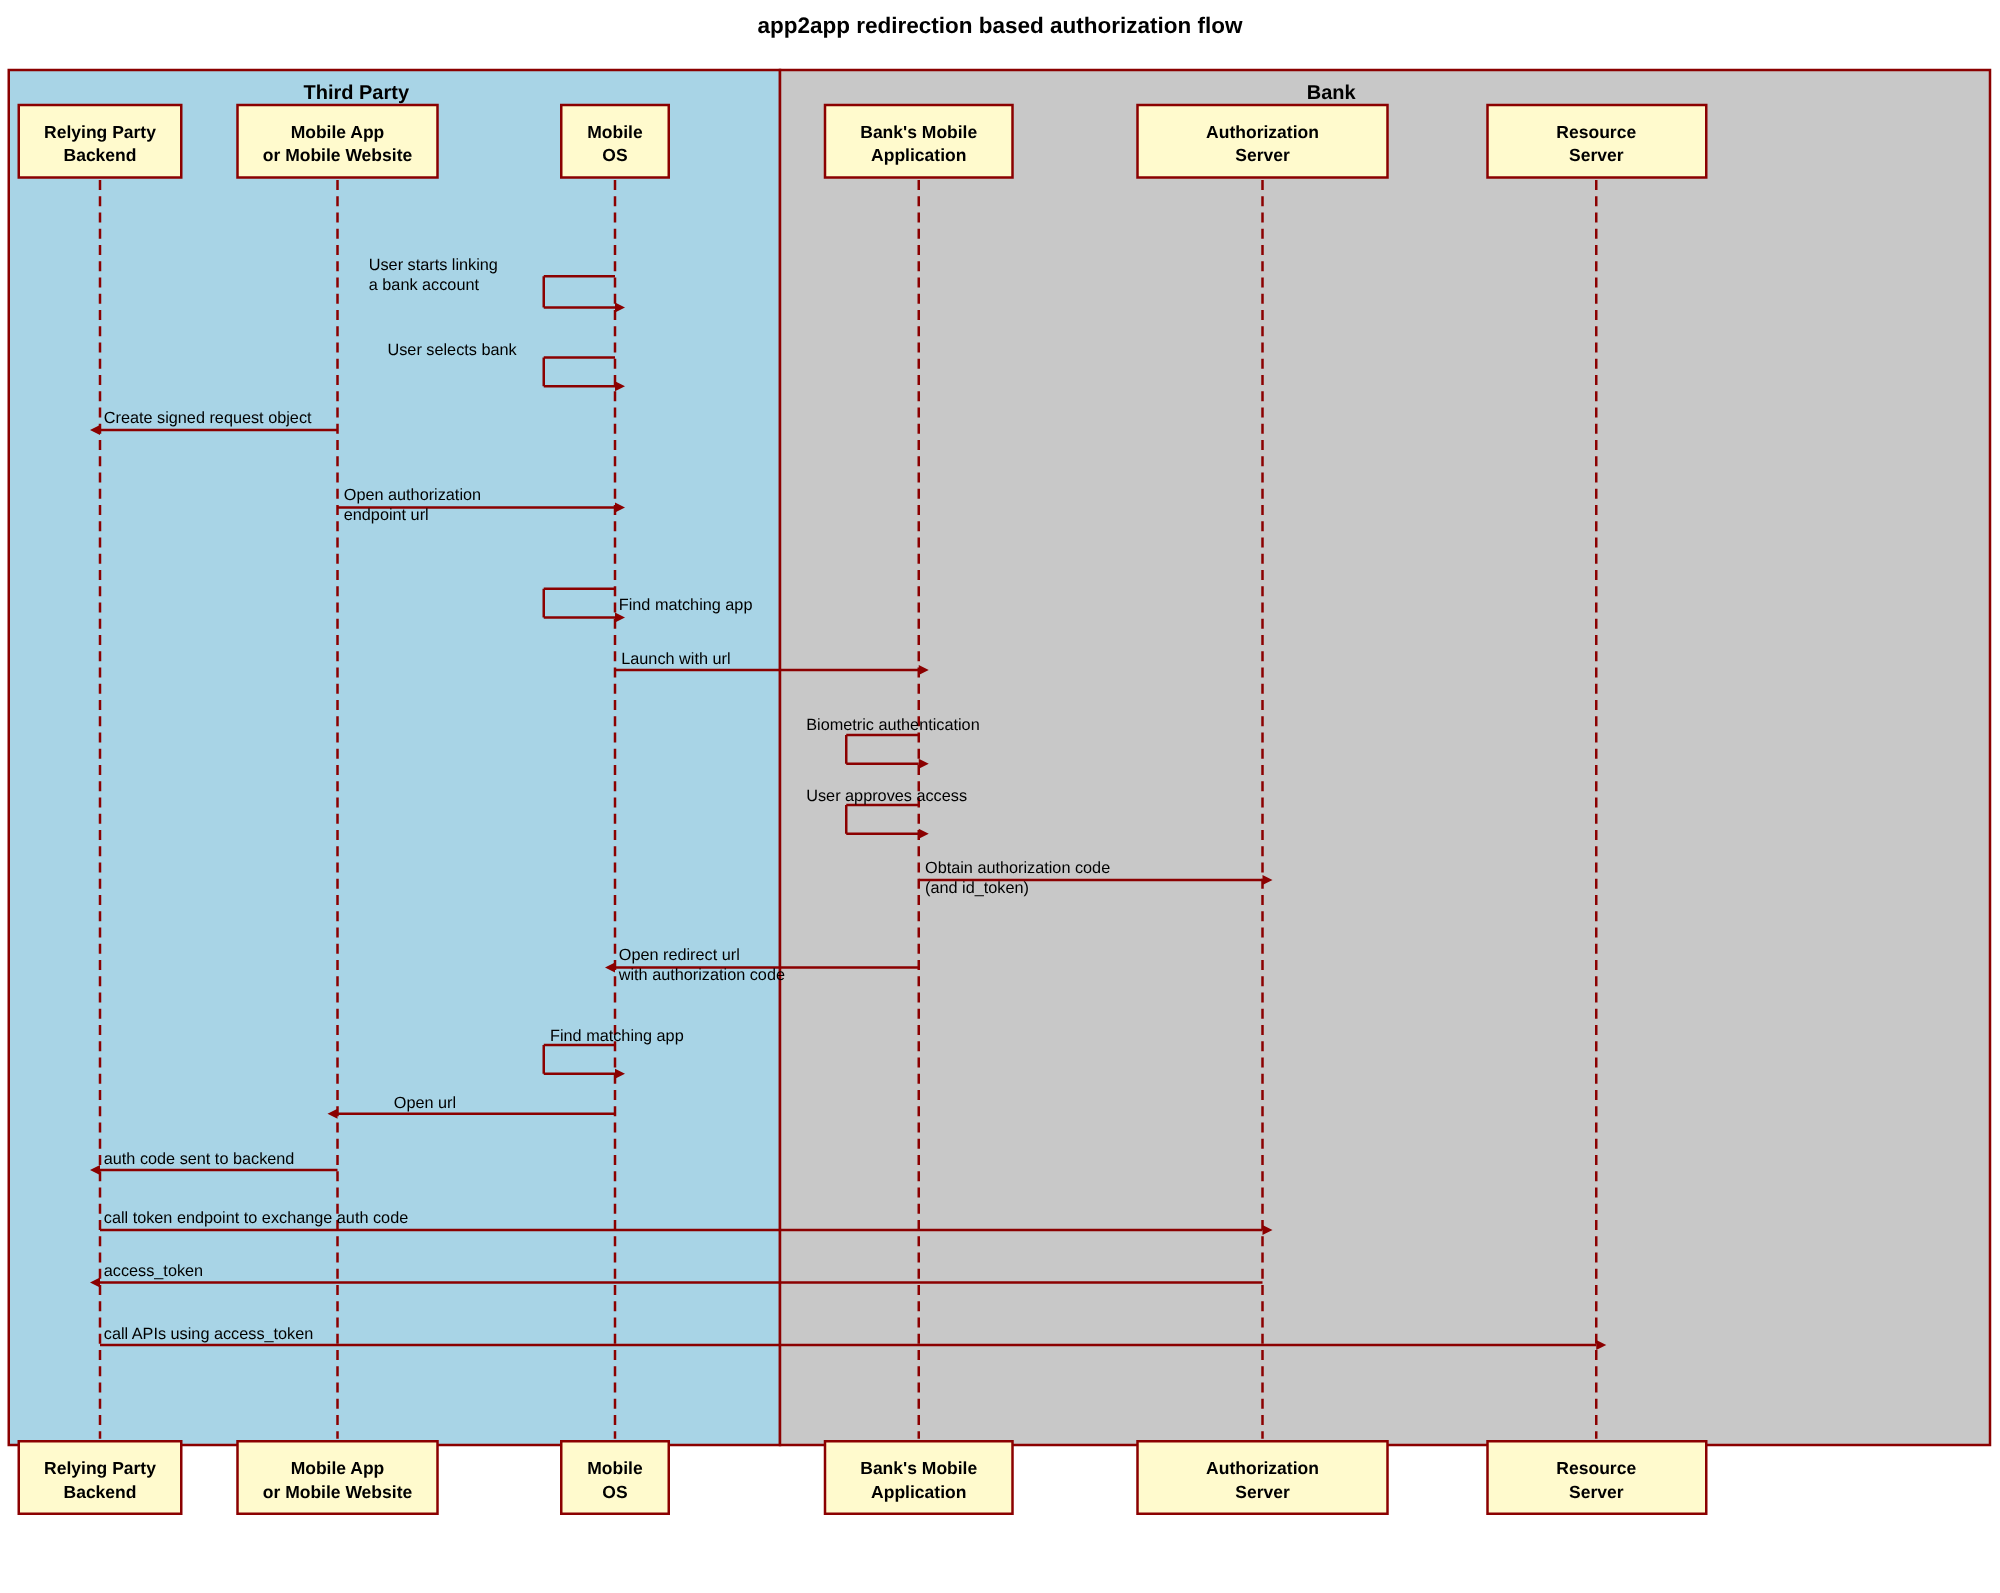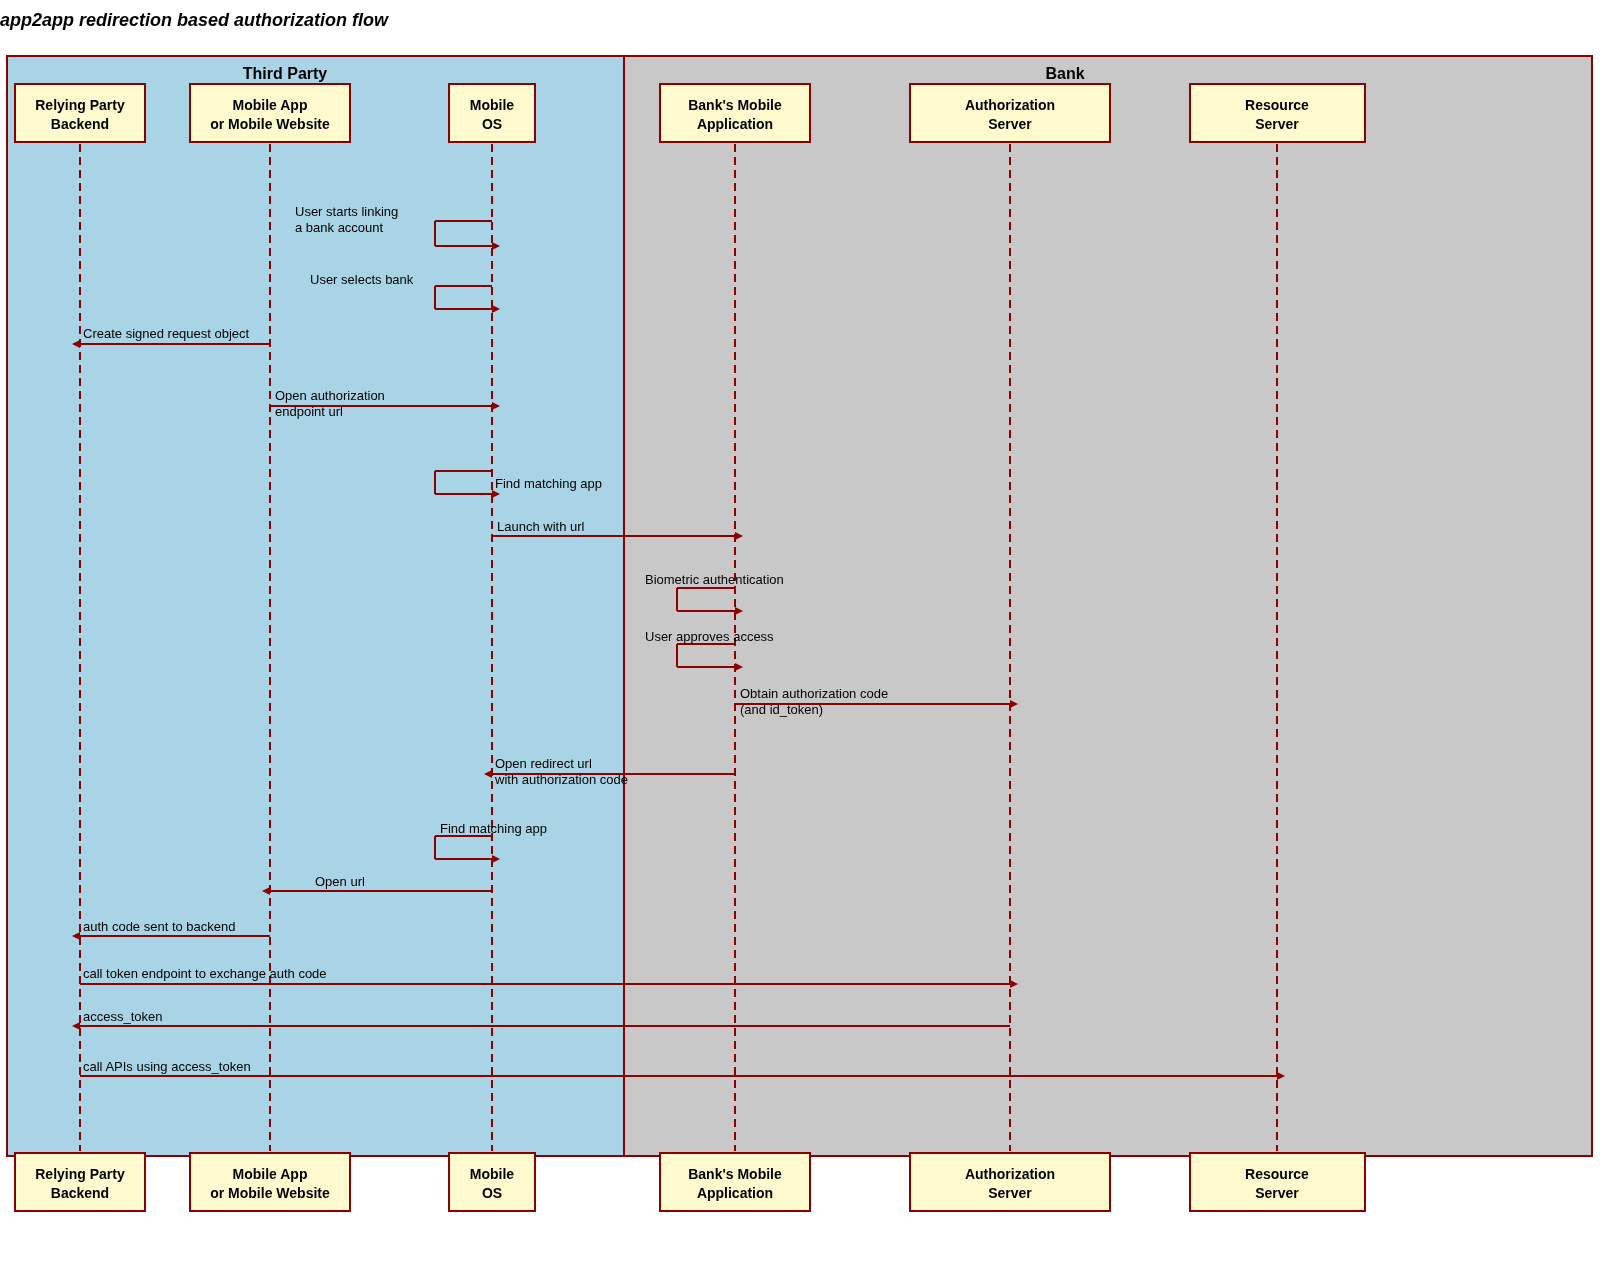--- a/index.html
+++ b/index.html
@@ -6,26 +6,25 @@
     body {
       font-family: Arial, sans-serif;
       background: #fff;
       width: 1600px;
       min-height: 1274px;
       position: relative;
       overflow: hidden;
     }
 
     .main-title {
-      text-align: left;
+      text-align: center;
       font-weight: bold;
       font-size: 18px;
       padding: 10px 0 5px 0;
       color: #000;
-      font-style: italic;
     }
 
     .diagram-container {
       position: relative;
       width: 1590px;
       height: 1230px;
       margin: 0 auto;
     }
 
     svg.arrows {

